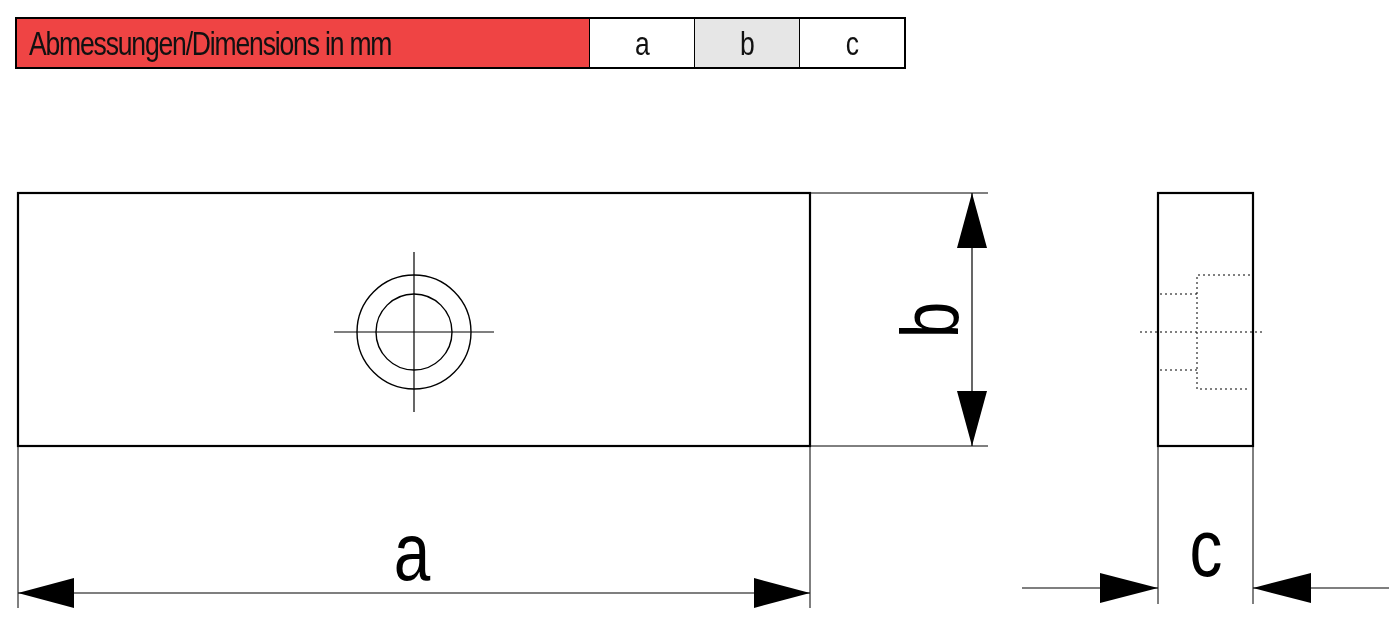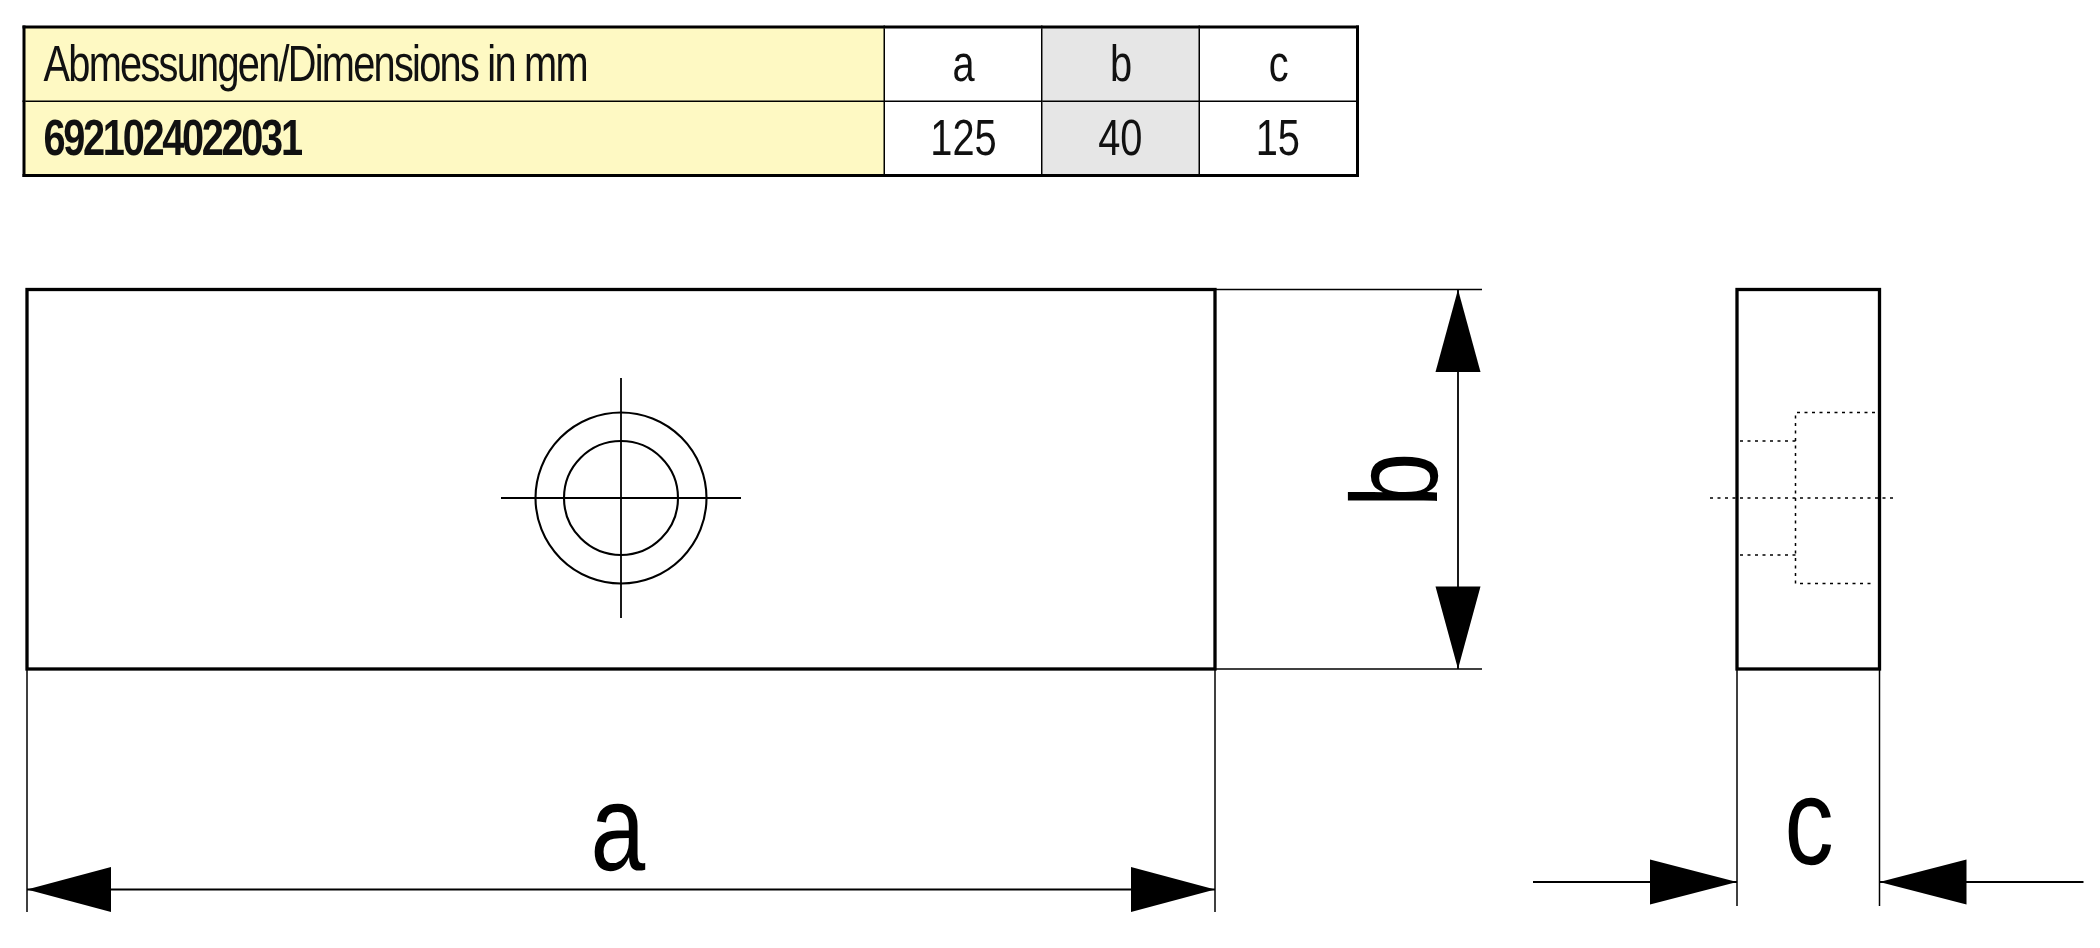--- a/index.html
+++ b/index.html
@@ -3,46 +3,40 @@
   <meta charset="utf-8">
   <style>
     html, body { margin: 0; padding: 0; background: #ffffff; }
     body { width: 1400px; height: 632px; position: relative; overflow: hidden;
            font-family: "Liberation Sans", "DejaVu Sans", sans-serif; }
     #stage { position: absolute; left: 0; top: 0; }
     .dim-table { position: absolute; left: 15px; top: 17px; border-collapse: collapse;
                  border: 2px solid #000; }
     .dim-table td { border: 1.5px solid #000; padding: 0; height: 48px;
                     font-size: 34px; color: #111; line-height: 48px; }
-    .dim-table td.label { width: 560px; padding-left: 12px; background: #fef9c3;
+    .dim-table td.label { width: 560px; padding-left: 12px; background: #ef4444;
                           letter-spacing: -1.5px; transform-origin: left center; }
     .dim-table td.val { width: 104px; text-align: center; }
     .dim-table td.grey { background: #e6e6e6; }
     .dim-table td.white { background: #ffffff; }
     .dim-table td.bold { font-weight: bold; letter-spacing: -2px; }
     .cond { display: inline-block; transform: scaleX(0.78); transform-origin: left center; white-space: nowrap; }
     .cond-c { display: inline-block; transform: scaleX(0.78); transform-origin: center center; }
     svg text { font-family: "Liberation Sans", "DejaVu Sans", sans-serif; fill: #000; }
   </style>
 </head>
 <body>
 
 <table class="dim-table">
   <tbody>
       <tr>
     <td class="label"><span class="cond">Abmessungen/Dimensions in mm</span></td>
     <td class="val white"><span class="cond-c">a</span></td>
     <td class="val grey"><span class="cond-c">b</span></td>
     <td class="val white"><span class="cond-c">c</span></td>
-  </tr>
-  <tr>
-    <td class="label bold"><span class="cond">6921024022031</span></td>
-    <td class="val white"><span class="cond-c">125</span></td>
-    <td class="val grey"><span class="cond-c">40</span></td>
-    <td class="val white"><span class="cond-c">15</span></td>
   </tr>
 </tbody>
   </table>
 
 <svg id="stage" width="1400" height="632" viewBox="0 0 1400 632">
 
   <g>
     <rect x="18" y="193" width="792" height="253" fill="none" stroke="#000" stroke-width="2.2"></rect>
     <g>
       <circle cx="414" cy="332" r="57" fill="none" stroke="#000" stroke-width="1.4"></circle>

